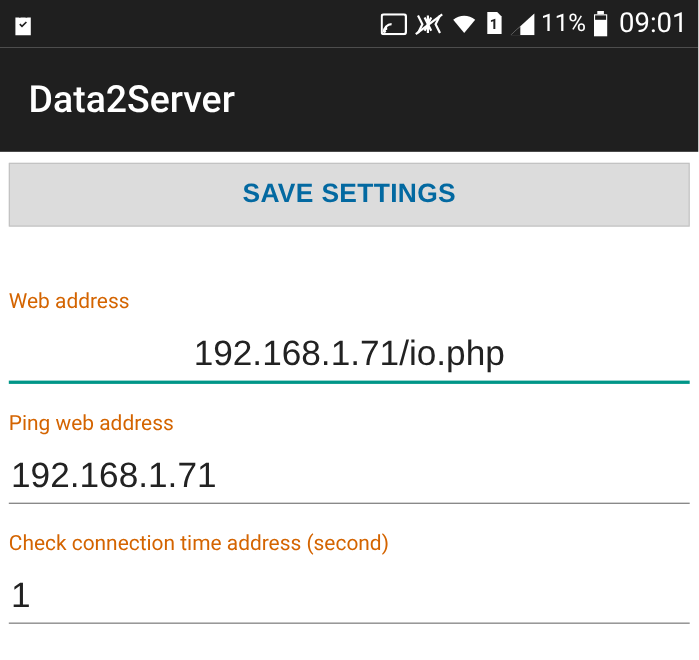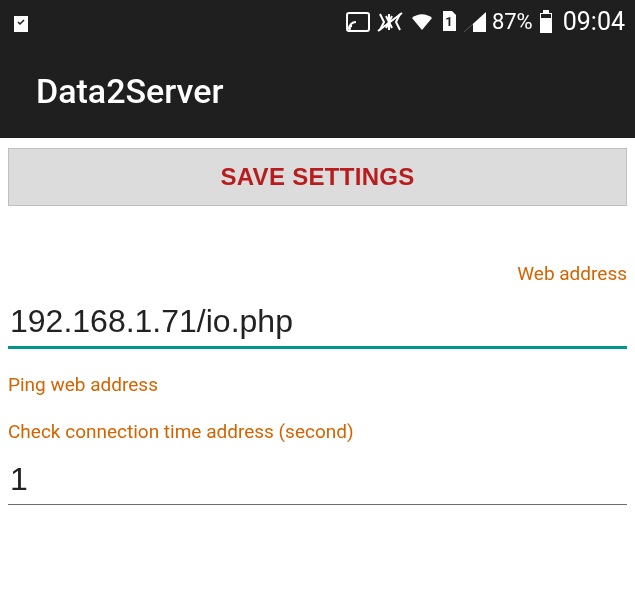--- a/index.html
+++ b/index.html
@@ -1,27 +1,27 @@
 <!DOCTYPE html>
 <html><head>
   <meta charset="utf-8">
   <style>
     * { margin:0; padding:0; box-sizing:border-box; }
     body { width:635px; height:600px; font-family:Roboto,Arial,sans-serif; background:#fff; overflow:hidden; }
     .statusbar { height:43px; background:#1f1f1f; color:#fff; display:flex; align-items:center; padding:0 10px; font-size:22px; }
     .statusbar .left { display:flex; align-items:center; }
     .statusbar .right { margin-left:auto; display:flex; align-items:center; gap:6px; }
-    .actionbar { height:95px; background:#1f1f1f; color:#fff; display:flex; align-items:center; padding:0 36px; }
+    .actionbar { height:95px; background:#1f1f1f; color:#fff; display:flex; align-items:center; padding:0 26px; }
     .actionbar .title { font-size:34px; font-weight:500; }
     .content { padding:10px 8px 0 8px; }
-    .save-btn { width:100%; height:58px; background:#dcdcdc; border:1px solid #c0c0c0; font-size:24px; font-weight:600; color:#b91c1c; letter-spacing:0.3px; cursor:pointer; }
+    .save-btn { width:100%; height:58px; background:#dcdcdc; border:1px solid #c0c0c0; font-size:24px; font-weight:600; color:#0369a1; letter-spacing:0.3px; cursor:pointer; }
     .field-label { color:#d46400; font-size:19px; margin-top:24px; display:block; }
-    .field-label.first { margin-top:56px;text-align:right; }
+    .field-label.first { margin-top:56px; }
     .text-input { width:100%; font-size:32px; padding:10px 2px 6px 2px; border:none; border-bottom:1.5px solid #6d6d6d; outline:none; color:#222; background:transparent; margin-top:8px; }
-    .text-input.focused { border-bottom:3px solid #009688; }
+    .text-input.focused { border-bottom:3px solid #009688;text-align:center; }
     .status-icon { display:inline-flex; align-items:center; justify-content:center; }
     .batt-text { font-size:22px; }
     .clock { font-size:25px; margin-left:4px; }
   </style>
 </head>
 <body>
 
 <div class="statusbar">
   <div class="left">
     <span class="status-icon">
@@ -57,39 +57,40 @@
           <path d="M3 0h9l4 4v16H3z" fill="#fff"></path>
           <text x="9" y="15" text-anchor="middle" font-size="13" font-weight="bold" fill="#1f1f1f">1</text>
         </svg>
     </span>
     <span class="status-icon">
       <svg width="22" height="20" viewBox="0 0 22 20">
           <path d="M0 20L22 20 22 0z" fill="#fff"></path>
           <path d="M0 20L9 20 9 12z" fill="#1f1f1f"></path>
         </svg>
     </span>
-    <span class="batt-text">87%</span>
+    <span class="batt-text">11%</span>
     <span class="status-icon">
       <svg width="14" height="24" viewBox="0 0 14 24">
           <rect x="1" y="3" width="12" height="20" fill="#fff"></rect>
           <rect x="4" y="0" width="6" height="3" fill="#fff"></rect>
           <rect x="2" y="4" width="10" height="4" fill="#1f1f1f"></rect>
         </svg>
     </span>
-    <span class="clock">09:04</span>
+    <span class="clock">09:01</span>
   </div>
 </div>
 
 <div class="actionbar">
   <span class="title">Data2Server</span>
 </div>
 
 <div class="content">
   <button class="save-btn">SAVE SETTINGS</button>
 
   <label class="field-label first">Web address</label>
   <input class="text-input focused" type="text" value="192.168.1.71/io.php" style="">
 
   <label class="field-label">Ping web address</label>
+  <input class="text-input" type="text" value="192.168.1.71" style="">
 
   <label class="field-label">Check connection time address (second)</label>
   <input class="text-input" type="text" value="1" style="">
 </div>
 
 </body></html>

